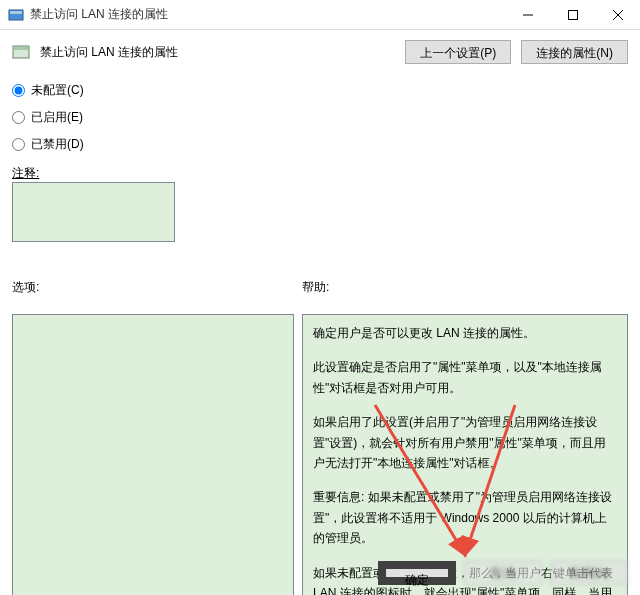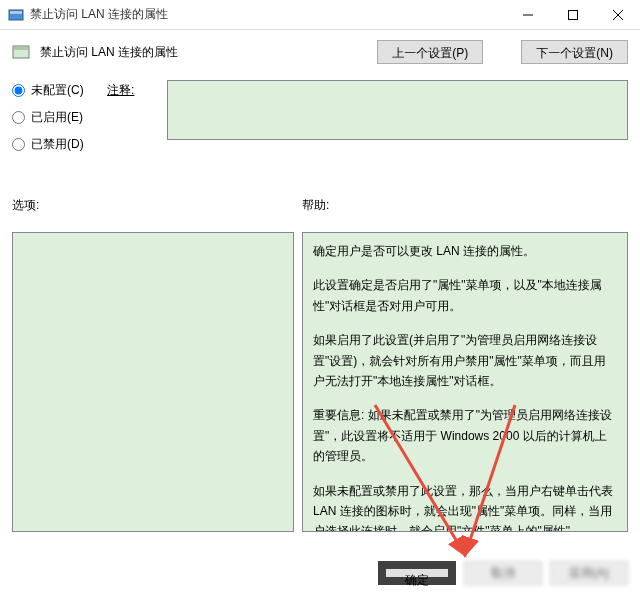--- a/index.html
+++ b/index.html
@@ -8,23 +8,23 @@
     .titlebar { height: 30px; display: flex; align-items: center; border-bottom: 1px solid #ddd; }
     .titlebar-icon { width: 16px; height: 16px; margin: 0 6px 0 8px; display: inline-flex; align-items: center; justify-content: center; }
     .titlebar-text { flex: 1; font-size: 12px; color: #333; }
     .win-controls { display: flex; height: 100%; }
     .win-btn { width: 45px; display: flex; align-items: center; justify-content: center; color: #333; }
     
     .content { padding: 10px 12px; }
     .header-row { display: flex; align-items: center; gap: 10px; margin-bottom: 16px; }
     .header-icon { width: 18px; height: 18px; display: inline-flex; align-items: center; justify-content: center; }
     .header-title { flex: 1; font-size: 12px; }
-    .nav-btn { padding: 4px 14px; border: 1px solid #adadad; background: #e1e1e1; font-size: 12px; min-width: 95px; height: 24px; cursor: pointer; margin-left: 28px; }
+    .nav-btn { padding: 4px 14px; border: 1px solid #adadad; background: #e1e1e1; font-size: 12px; min-width: 95px; height: 24px; cursor: pointer; }
     
-    .config-row { display: flex; align-items: flex-start; margin-bottom: 8px; }
+    .config-row { display: flex; align-items: flex-start; margin-bottom: 8px; flex-direction: column; }
     .radio-col { width: 95px; padding-top: 2px; }
     .radio-item { display: flex; align-items: center; margin-bottom: 10px; gap: 6px; cursor: pointer; }
     .radio-item input { margin: 0; }
     .label-col { width: 60px; padding-top: 2px; text-align: left; text-decoration: underline; }
     .field-col { flex: 1; }
     .comment-box { width: 100%; height: 60px; border: 1px solid #828790; background: #def0db; resize: none; padding: 3px; }
     .platform-box { width: 100%; height: 22px; border: 1px solid #828790; background: #def0db; padding: 2px 4px; display: flex; align-items: center; overflow: hidden; white-space: nowrap; }
     
     .mid-row { display: flex; margin-top: 24px; margin-bottom: 18px; }
     .mid-left { width: 290px; }
@@ -77,21 +77,21 @@
 
   <div class="header-row">
     <span class="header-icon">
       <svg width="18" height="18" viewBox="0 0 18 18">
           <rect x="1" y="3" width="16" height="12" fill="#d8e8d8" stroke="#6a8a6a" stroke-width="1"></rect>
           <rect x="2" y="4" width="14" height="3" fill="#a8c8a8"></rect>
         </svg>
     </span>
     <span class="header-title">禁止访问 LAN 连接的属性</span>
     <button class="nav-btn">上一个设置(P)</button>
-    <button class="nav-btn">下一个设置(N)</button>
+    <button class="nav-btn">连接的属性(N)</button>
   </div>
 
   <div class="config-row">
     <div class="radio-col">
       <label class="radio-item">
         <input type="radio" name="state" checked="" style="">
         <span>未配置(C)</span>
       </label>
       <label class="radio-item">
         <input type="radio" name="state" style="">

